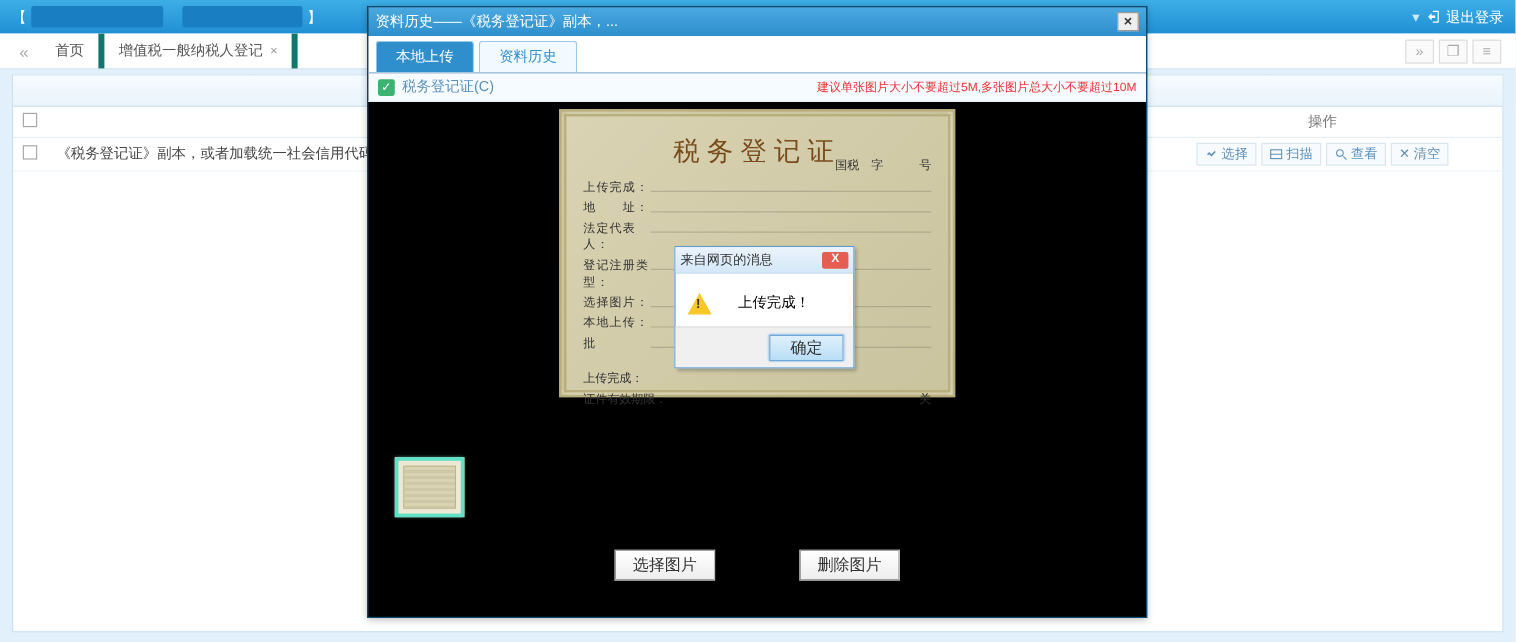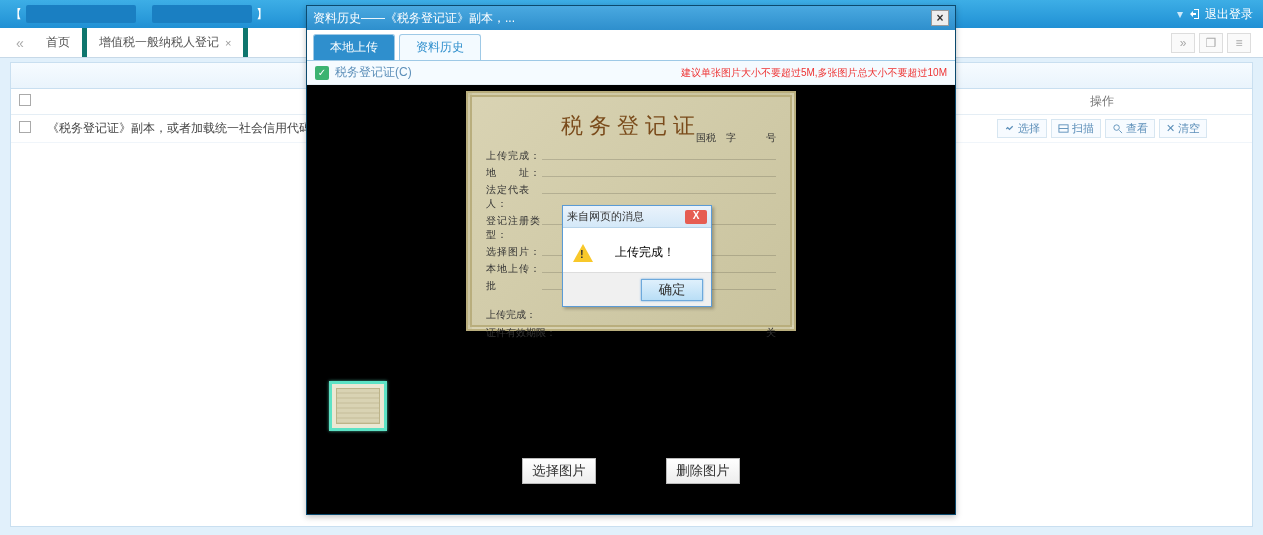--- a/index.html
+++ b/index.html
@@ -65,21 +65,21 @@
 .cert-topright { position:absolute; top:34px; right:14px; font-size:10px; color:#333;}
 .cert .date-line { display:flex; justify-content:space-between; font-size:10px; color:#333; margin-top:4px; }
 
 
 .thumb-row { padding:6px 22px 0 22px; }
 .thumb { width:58px; height:50px; border:3px solid #5de2c5; background:#ece8d4; box-shadow:0 0 3px rgba(93,226,197,0.7); padding:4px; }
 .thumb-inner { width:100%; height:100%; background:repeating-linear-gradient(#d9d3b3,#d9d3b3 3px,#cfc8a6 3px,#cfc8a6 5px); border:1px solid #bdb489;}
 
 
 .dlg-buttons { display:flex; justify-content:center; gap:70px; position:absolute; bottom:30px; left:0; right:0;}
-.dlg-btn { width:74px; height:26px; border:1px solid #bbb; background:linear-gradient(#fff,#ededed); cursor:pointer; color:#333; }
+.dlg-btn { width:84px; height:26px; border:1px solid #bbb; background:linear-gradient(#fff,#ededed); cursor:pointer; color:#333; }
 
 
 .alert { position:absolute; left:562px; top:205px; width:150px; background:#fff; border:1px solid #5b9bd5; box-shadow:2px 2px 3px rgba(0,0,0,0.25); z-index:5;}
 .alert-title { height:22px; background:linear-gradient(#eaf3fb,#d4e8f8); display:flex; align-items:center; padding:0 4px; font-size:11px; color:#333; border-bottom:1px solid #b8d4ea;}
 .alert-close { margin-left:auto; width:22px; height:14px; background:#e65d52; color:#fff; text-align:center; line-height:12px; border-radius:2px; font-size:10px; font-weight:bold; cursor:pointer;}
 .alert-body { padding:16px 10px 10px 10px; display:flex; align-items:flex-start; gap:22px; }
 .warn-triangle { width:0; height:0; border-left:10px solid transparent; border-right:10px solid transparent; border-bottom:18px solid #f8c82a; position:relative;}
 .warn-triangle::after { content:"!"; position:absolute; left:-3px; top:4px; font-weight:bold; font-size:11px; color:#333;}
 .alert-footer { height:34px; background:#f0f0f0; display:flex; align-items:center; justify-content:flex-end; padding:0 8px; border-top:1px solid #ddd;}
 .alert-ok { width:62px; height:22px; border:1px solid #6da9dc; background:linear-gradient(#dff0fc,#b9def6); cursor:pointer; color:#333; box-shadow:0 0 2px #6da9dc;}

